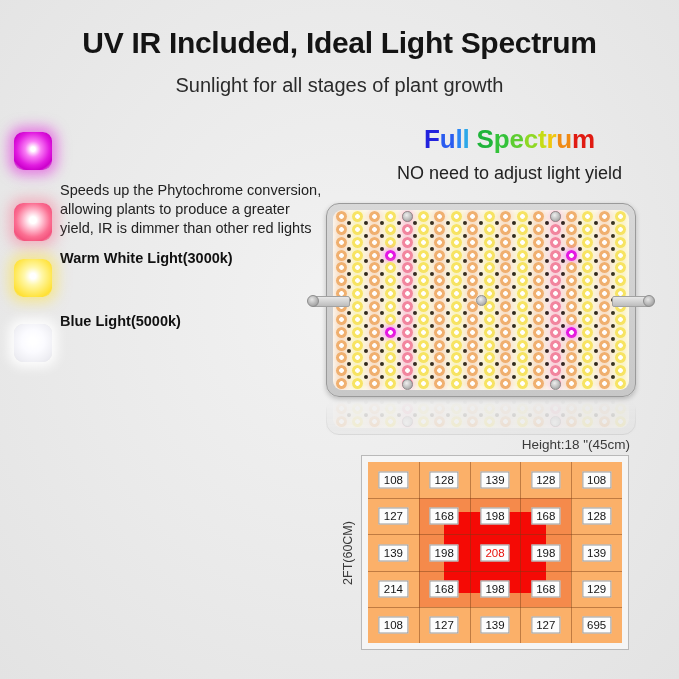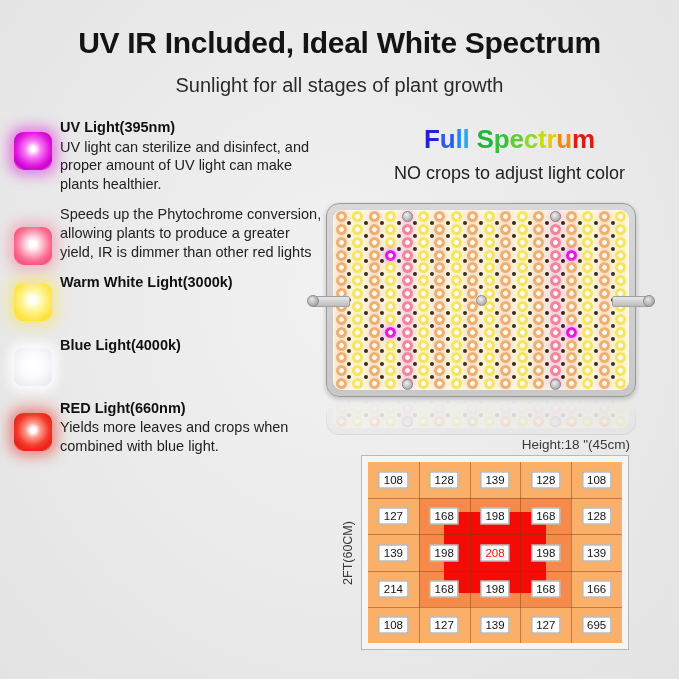--- a/index.html
+++ b/index.html
@@ -141,60 +141,49 @@
   .heat-axis-x{
     position:absolute;left:22px;top:197px;right:0;text-align:center;
     font-size:13px;color:#3a3a3a;
   }
 </style>
 </head>
 <body>
 
 <div id="page">
 
-  <div class="title">UV IR Included, Ideal White Spectrum</div>
+  <div class="title">UV IR Included, Ideal Light Spectrum</div>
   <div class="subtitle">Sunlight for all stages of plant growth</div>
 
   <div class="features" id="features">
       <div class="feature">
         <div class="f-dot dot-uv" style="top: 14px;"></div>
-        <div class="f-body">
-          <div class="f-title">UV Light(395nm)</div>
-          <div class="f-desc">UV light can sterilize and disinfect, and proper amount of UV light can make plants healthier.</div>
-        </div>
       </div>
       <div class="feature">
         <div class="f-dot dot-ir" style="top: 22px;"></div>
         <div class="f-body">
           <div class="f-desc">Speeds up the Phytochrome conversion, allowing plants to produce a greater yield, IR is dimmer than other red lights</div>
         </div>
       </div>
       <div class="feature">
         <div class="f-dot dot-warm" style="top: 10px;"></div>
         <div class="f-body">
           <div class="f-title">Warm White Light(3000k)</div>
         </div>
       </div>
       <div class="feature">
         <div class="f-dot dot-blue" style="top: 12px;"></div>
         <div class="f-body">
-          <div class="f-title">Blue Light(4000k)</div>
-        </div>
-      </div>
-      <div class="feature">
-        <div class="f-dot dot-red" style="top: 14px;"></div>
-        <div class="f-body">
-          <div class="f-title">RED Light(660nm)</div>
-          <div class="f-desc">Yields more leaves and crops when combined with blue light.</div>
+          <div class="f-title">Blue Light(5000k)</div>
         </div>
       </div>
     </div>
 
   <div class="fs-head" id="fs-head"><span style="color: rgb(34, 34, 221);">F</span><span style="color: rgb(42, 92, 240);">u</span><span style="color: rgb(43, 134, 245);">l</span><span style="color: rgb(46, 168, 232);">l</span><span style="color: rgb(0, 0, 0);">&nbsp;</span><span style="color: rgb(31, 180, 58);">S</span><span style="color: rgb(52, 194, 58);">p</span><span style="color: rgb(94, 205, 49);">e</span><span style="color: rgb(143, 216, 36);">c</span><span style="color: rgb(198, 220, 22);">t</span><span style="color: rgb(240, 199, 15);">r</span><span style="color: rgb(240, 138, 19);">u</span><span style="color: rgb(224, 27, 18);">m</span></div>
-  <div class="fs-sub">NO crops to adjust light color</div>
+  <div class="fs-sub">NO need to adjust light yield</div>
 
   <div class="panel-wrap">
     <div class="panel">
       <div class="panel-face" id="panel-face">
           <div class="led" style="left: 2.72222px; top: 0.928571px; width: 11px; height: 11px; background: radial-gradient(circle, rgb(255, 255, 255) 0%, rgb(255, 255, 255) 26%, rgb(240, 176, 112) 34%, rgb(240, 176, 112) 74%, rgba(255, 255, 255, 0) 100%); box-shadow: rgba(240, 176, 112, 0.4) 0px 0px 6px 2px;"></div>
           <div class="dotpin" style="left: 14.4444px; top: 10.8571px;"></div>
           <div class="led" style="left: 19.1667px; top: 0.928571px; width: 11px; height: 11px; background: radial-gradient(circle, rgb(255, 255, 255) 0%, rgb(255, 255, 255) 26%, rgb(247, 228, 99) 34%, rgb(247, 228, 99) 74%, rgba(255, 255, 255, 0) 100%); box-shadow: rgba(247, 228, 99, 0.4) 0px 0px 6px 2px;"></div>
           <div class="dotpin" style="left: 30.8889px; top: 10.8571px;"></div>
           <div class="led" style="left: 35.6111px; top: 0.928571px; width: 11px; height: 11px; background: radial-gradient(circle, rgb(255, 255, 255) 0%, rgb(255, 255, 255) 26%, rgb(240, 176, 112) 34%, rgb(240, 176, 112) 74%, rgba(255, 255, 255, 0) 100%); box-shadow: rgba(240, 176, 112, 0.4) 0px 0px 6px 2px;"></div>
           <div class="dotpin" style="left: 47.3333px; top: 10.8571px;"></div>
@@ -805,21 +794,21 @@
           <div class="cellval" style="left: 228.6px; top: 54.3px;">128</div>
           <div class="cellval" style="left: 25.4px; top: 90.5px;">139</div>
           <div class="cellval" style="left: 76.2px; top: 90.5px;">198</div>
           <div class="cellval hot" style="left: 127px; top: 90.5px;">208</div>
           <div class="cellval" style="left: 177.8px; top: 90.5px;">198</div>
           <div class="cellval" style="left: 228.6px; top: 90.5px;">139</div>
           <div class="cellval" style="left: 25.4px; top: 126.7px;">214</div>
           <div class="cellval" style="left: 76.2px; top: 126.7px;">168</div>
           <div class="cellval" style="left: 127px; top: 126.7px;">198</div>
           <div class="cellval" style="left: 177.8px; top: 126.7px;">168</div>
-          <div class="cellval" style="left: 228.6px; top: 126.7px;">166</div>
+          <div class="cellval" style="left: 228.6px; top: 126.7px;">129</div>
           <div class="cellval" style="left: 25.4px; top: 162.9px;">108</div>
           <div class="cellval" style="left: 76.2px; top: 162.9px;">127</div>
           <div class="cellval" style="left: 127px; top: 162.9px;">139</div>
           <div class="cellval" style="left: 177.8px; top: 162.9px;">127</div>
           <div class="cellval" style="left: 228.6px; top: 162.9px;">695</div>
         </div>
     </div>
   </div>
 
 </div>

